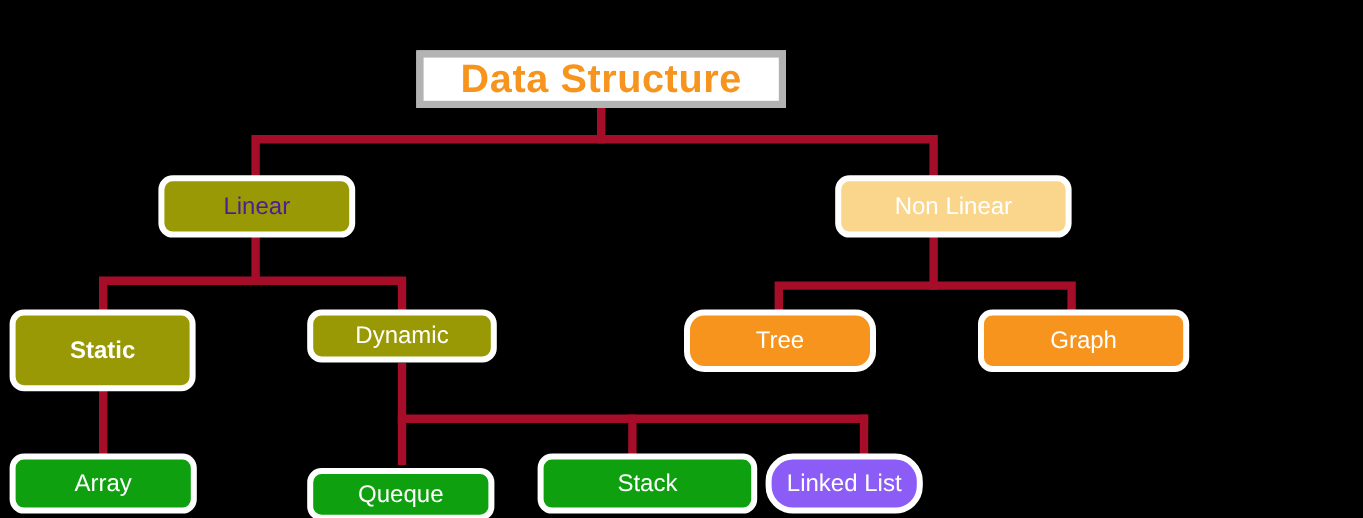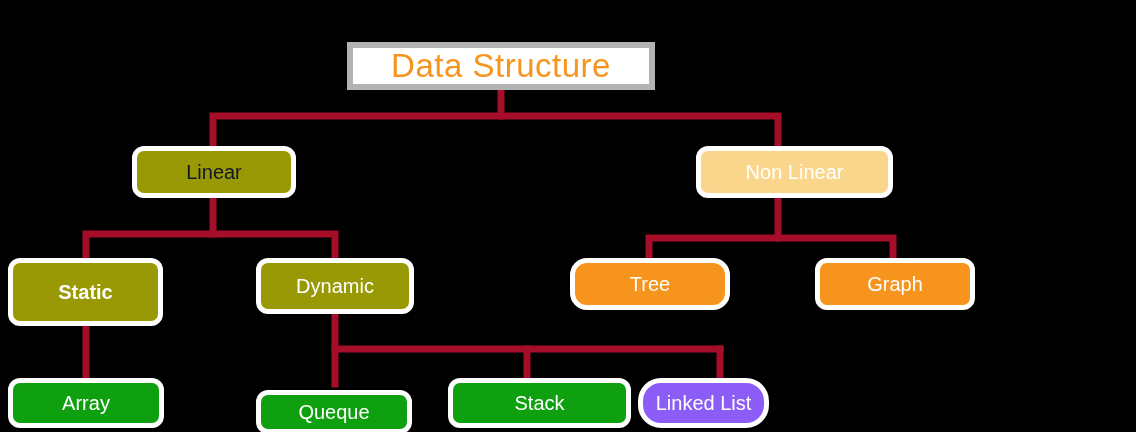--- a/index.html
+++ b/index.html
@@ -18,21 +18,21 @@
   }
   .node.branch{
     border:5px solid #fff;
     border-radius:12px;
     font-size:20px;
     font-weight:400;
   }
   .node.root{
     border-radius:0;
     font-size:33px;
-    font-weight:400;
+    font-weight:700;
     letter-spacing:0.5px;
   }
 </style>
 </head>
 <body>
 
 <div class="canvas" style="width: 1136px; height: 432px; background: rgb(0, 0, 0);">
   <svg class="edges" id="edges-layer" xmlns="http://www.w3.org/2000/svg" viewBox="0 0 1136 432">
       <polyline fill="none" stroke="#A60D28" stroke-width="7" stroke-linecap="square" stroke-linejoin="miter" points="501,88 501,116"></polyline>
       <polyline fill="none" stroke="#A60D28" stroke-width="7" stroke-linecap="square" stroke-linejoin="miter" points="213,152 213,116 778,116 778,152"></polyline>
@@ -43,36 +43,36 @@
       <polyline fill="none" stroke="#A60D28" stroke-width="7" stroke-linecap="square" stroke-linejoin="miter" points="86,306 86,384"></polyline>
       <polyline fill="none" stroke="#A60D28" stroke-width="7" stroke-linecap="square" stroke-linejoin="miter" points="335,306 335,384"></polyline>
       <polyline fill="none" stroke="#A60D28" stroke-width="7" stroke-linecap="square" stroke-linejoin="miter" points="335,349 720,349"></polyline>
       <polyline fill="none" stroke="#A60D28" stroke-width="7" stroke-linecap="square" stroke-linejoin="miter" points="527,349 527,384"></polyline>
       <polyline fill="none" stroke="#A60D28" stroke-width="7" stroke-linecap="square" stroke-linejoin="miter" points="720,349 720,384"></polyline>
     </svg>
   <div id="nodes-layer">
       <div class="node root" style="left: 347px; top: 42px; width: 308px; height: 48px; background: rgb(255, 255, 255); border: 6px solid rgb(179, 179, 179); color: rgb(247, 148, 29);">
         <span>Data Structure</span>
       </div>
-      <div class="node branch" style="left: 132px; top: 146px; width: 164px; height: 52px; background: rgb(153, 153, 5); border-color: rgb(255, 255, 255); color: #0f172a;">
+      <div class="node branch" style="left: 132px; top: 146px; width: 164px; height: 52px; background: rgb(153, 153, 5); border-color: rgb(255, 255, 255); color: #4c1d95;">
         <span>Linear</span>
       </div>
       <div class="node branch" style="left: 696px; top: 146px; width: 197px; height: 52px; background: rgb(250, 214, 140); border-color: rgb(255, 255, 255); color: rgb(255, 255, 255);">
         <span>Non Linear</span>
       </div>
       <div class="node branch" style="left: 8px; top: 258px; width: 155px; height: 68px; background: rgb(153, 153, 5); border-color: rgb(255, 255, 255); color: rgb(255, 255, 255); font-weight: bold;">
         <span>Static</span>
       </div>
-      <div class="node branch" style="left: 256px; top: 258px; width: 158px; height: 56px; background: rgb(153, 153, 5); border-color: rgb(255, 255, 255); color: rgb(255, 255, 255);">
+      <div class="node branch" style="left: 256px; top: 258px; width: 158px; height: 44px; background: rgb(153, 153, 5); border-color: rgb(255, 255, 255); color: rgb(255, 255, 255);">
         <span>Dynamic</span>
       </div>
       <div class="node branch" style="left: 570px; top: 258px; width: 160px; height: 52px; background: rgb(247, 148, 29); border-color: rgb(255, 255, 255); color: rgb(255, 255, 255); border-radius: 17px;">
         <span>Tree</span>
       </div>
-      <div class="node branch" style="left: 815px; top: 258px; width: 160px; height: 52px; background: rgb(247, 148, 29); border-color: rgb(255, 255, 255); color: rgb(255, 255, 255);">
+      <div class="node branch" style="left: 815px; top: 258px; width: 176px; height: 52px; background: rgb(247, 148, 29); border-color: rgb(255, 255, 255); color: rgb(255, 255, 255);">
         <span>Graph</span>
       </div>
       <div class="node branch" style="left: 8px; top: 378px; width: 156px; height: 50px; background: rgb(15, 160, 15); border-color: rgb(255, 255, 255); color: rgb(255, 255, 255); justify-content: center;">
         <span>Array</span>
       </div>
       <div class="node branch" style="left: 256px; top: 378px; width: 156px; height: 44px; background: rgb(15, 160, 15); border-color: rgb(255, 255, 255); color: rgb(255, 255, 255); margin-top: 12px;">
         <span>Queque</span>
       </div>
       <div class="node branch" style="left: 448px; top: 378px; width: 183px; height: 50px; background: rgb(15, 160, 15); border-color: rgb(255, 255, 255); color: rgb(255, 255, 255);">
         <span>Stack</span>

